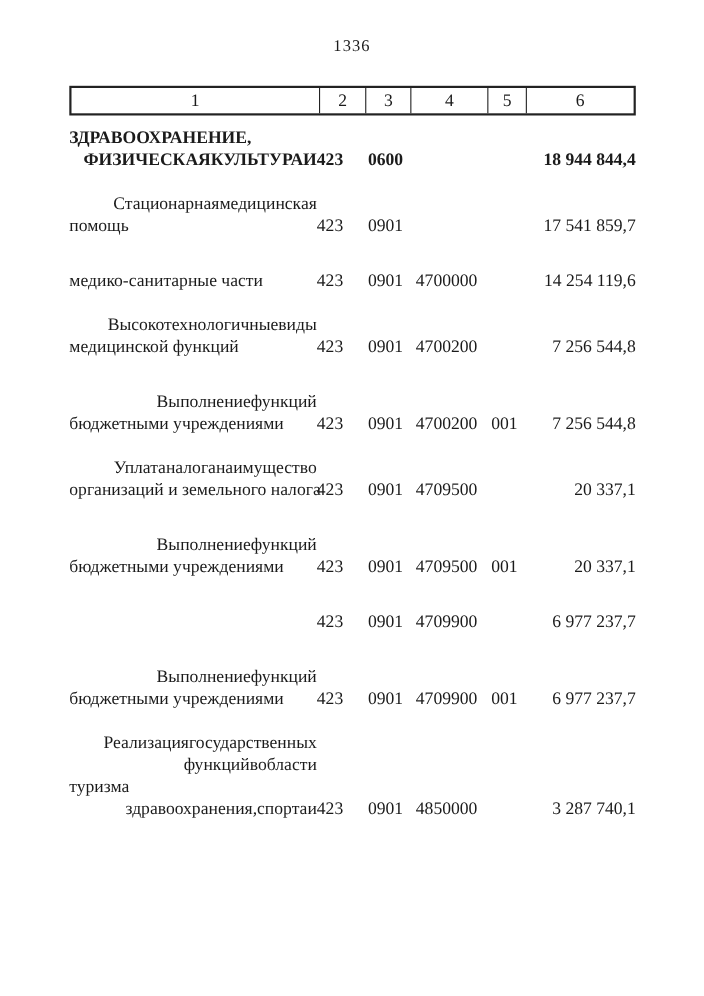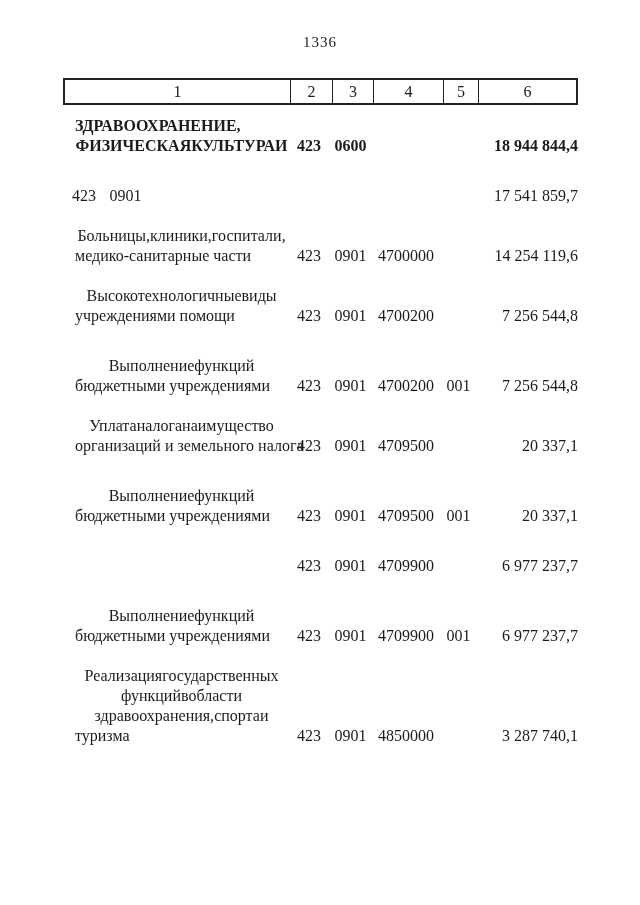--- a/index.html
+++ b/index.html
@@ -58,28 +58,28 @@
   .tbody { margin-top: 11px; }
   .row {
     display: flex;
     align-items: flex-end;
     margin-bottom: 20px;
     font-size: 16px;
     line-height: 20px;
   }
   .row.bold { font-weight: bold; }
   .label { width: 225px; flex: none; }
-  .line { white-space: nowrap; margin-left: 12px; }
+  .line { white-space: nowrap; }
   .line.just {
     display: flex;
-    justify-content: center;
+    justify-content: flex-end;
     white-space: normal;
   }
   .c { flex: none; }
-  .c.c2 { width: 42px; text-align: center; }
+  .c.c2 { width: 42px; }
   .c.c3 { width: 41px; text-align: center; }
   .c.c4 { width: 70px; text-align: center; }
   .c.c5 { width: 35px; text-align: center; margin-top: 30px; }
   .c.c6 { flex: 1; text-align: right; }
 </style>
 </head>
 <body>
 
 <div class="page">
   <div class="page-number">1336</div>
@@ -103,48 +103,50 @@
               <span>И</span>
             </div>
           </div>
           <div class="c c2">423</div>
           <div class="c c3">0600</div>
           <div class="c c4"></div>
           <div class="c c5"></div>
           <div class="c c6">18 944 844,4</div>
         </div>
         <div class="row">
+          <div class="label">
+            <div class="line just">
+              <span>Стационарная</span>
+              <span>медицинская</span>
+            </div>
+            <div class="line">помощь</div>
+          </div>
           <div class="c c2">423</div>
           <div class="c c3">0901</div>
           <div class="c c4"></div>
           <div class="c c5"></div>
           <div class="c c6">17 541 859,7</div>
         </div>
         <div class="row">
           <div class="label">
-            <div class="line just">
-              <span>Больницы,</span>
-              <span>клиники,</span>
-              <span>госпитали,</span>
-            </div>
             <div class="line">медико-санитарные части</div>
           </div>
           <div class="c c2">423</div>
           <div class="c c3">0901</div>
           <div class="c c4">4700000</div>
           <div class="c c5"></div>
           <div class="c c6">14 254 119,6</div>
         </div>
         <div class="row">
           <div class="label">
             <div class="line just">
               <span>Высокотехнологичные</span>
               <span>виды</span>
             </div>
-            <div class="line">учреждениями помощи</div>
+            <div class="line">медицинской функций</div>
           </div>
           <div class="c c2">423</div>
           <div class="c c3">0901</div>
           <div class="c c4">4700200</div>
           <div class="c c5"></div>
           <div class="c c6">7 256 544,8</div>
         </div>
         <div class="row">
           <div class="label">
             <div class="line just">
@@ -216,26 +218,26 @@
           <div class="label">
             <div class="line just">
               <span>Реализация</span>
               <span>государственных</span>
             </div>
             <div class="line just">
               <span>функций</span>
               <span>в</span>
               <span>области</span>
             </div>
+            <div class="line">туризма</div>
             <div class="line just">
               <span>здравоохранения,</span>
               <span>спорта</span>
               <span>и</span>
             </div>
-            <div class="line">туризма</div>
           </div>
           <div class="c c2">423</div>
           <div class="c c3">0901</div>
           <div class="c c4">4850000</div>
           <div class="c c5"></div>
           <div class="c c6">3 287 740,1</div>
         </div>
       </div>
   </div>
 </div>

